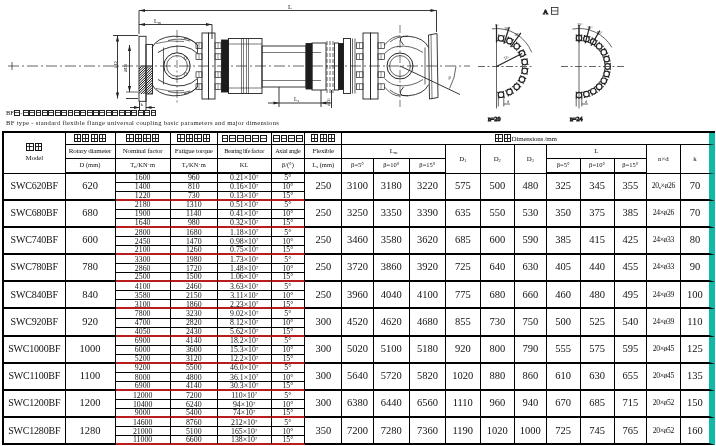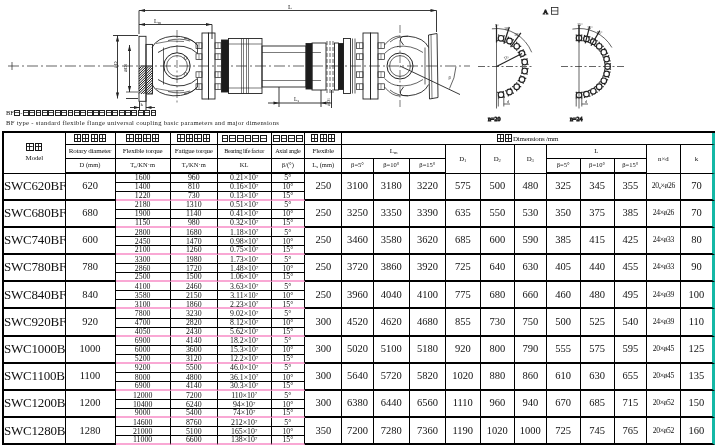--- a/index.html
+++ b/index.html
@@ -15,28 +15,28 @@
  background:linear-gradient(#222,#222) 50% 46%/100% 0.8px no-repeat}
 table{position:absolute;left:2px;top:131px;width:713px;border-collapse:separate;border-spacing:0;table-layout:fixed;
  border-top:2px solid #000;border-left:2px solid #000}
 td{border-right:1.3px solid #000;border-bottom:1px solid #000;text-align:center;vertical-align:middle;padding:0;overflow:hidden;
  font-size:6.8px;line-height:6.5px;height:9.067px}
 tr.h1 td{height:12px}
 tr.h2 td{height:13.5px}
 tr.h3 td{height:15px;border-bottom:2px solid #000;font-size:6.5px}
 td.mod{height:40.5px}
 td[rowspan="2"]{height:28.5px}
-tr.be td{border-bottom:2px solid #f9a8d4}
+tr.be td{border-bottom:2px solid #b91c1c}
 td.big{border-bottom:2px solid #000;height:27.2px}
-td.lc{border-right:3px solid #14b8a6}
+td.lc{border-right:6px solid #14b8a6}
 td.mod{font-size:8px;line-height:1.25}
 .en{font-size:7px;letter-spacing:-0.2px}
 .en2{font-size:6.2px;letter-spacing:-0.3px}
 td.big{font-size:10.5px}
-td.md{font-size:13px;letter-spacing:-0.2px}
+td.md{font-size:10px;letter-spacing:-0.2px}
 td.nd{font-size:7.6px;letter-spacing:-0.3px}
 td.sm{font-size:7.8px;line-height:6.5px}
 .v{position:relative;top:0.9px}
 sup{font-size:4.6px;line-height:1;vertical-align:baseline;position:relative;top:-2.2px}
 sub{font-size:4.5px;line-height:1;vertical-align:baseline;position:relative;top:1px}
 .cap1{position:absolute;left:6px;top:109px;font-size:6.5px;white-space:nowrap;letter-spacing:0}
 .cap2{position:absolute;left:6px;top:118.5px;font-size:6.6px;white-space:nowrap;color:#222;letter-spacing:0.31px}
 </style></head>
 <body>
 
@@ -404,21 +404,21 @@
         <td><i class="cj"></i><i class="cj"></i><i class="cj"></i><i class="cj"></i></td>
         <td><i class="cj"></i><i class="cj"></i><i class="cj"></i><i class="cj"></i></td>
         <td><i class="cjn"></i><i class="cjn"></i><i class="cjn"></i><i class="cjn"></i><i class="cjn"></i><i class="cjn"></i></td>
         <td><i class="cjn"></i><i class="cjn"></i><i class="cjn"></i><i class="cjn"></i></td>
         <td><i class="cj"></i><i class="cj"></i><i class="cj"></i></td>
 <td colspan="11" class="dim lc"><i class="cj"></i><i class="cj"></i><span class="en">Dimensions /mm</span></td>
 </tr>
 
 <tr class="h2">
 <td class="en">Rotary diameter</td>
-        <td class="en">Flexible torque</td>
+        <td class="en">Nominal factor</td>
         <td class="en">Fatigue torque</td>
         <td class="en2">Bearing life factor</td>
         <td class="en2">Axial angle</td>
         <td class="en">Flexible</td>
 <td colspan="3">L<sub>m</sub></td>
 <td rowspan="2">D<sub>1</sub></td>
         <td rowspan="2">D<sub>2</sub></td>
         <td rowspan="2">D<sub>3</sub></td>
 <td colspan="3">L</td>
 <td rowspan="2">n×d</td>
@@ -497,21 +497,21 @@
       </tr>
 
 <tr>
         <td class="sm"><span class="v">1900</span></td>
         <td class="sm"><span class="v">1140</span></td>
         <td class="sm"><span class="v">0.41×10<sup>7</sup></span></td>
         <td class="sm"><span class="v">10°</span></td>
       </tr>
 
 <tr class="be">
-        <td class="sm"><span class="v">1150</span></td>
+        <td class="sm"><span class="v">1640</span></td>
         <td class="sm"><span class="v">980</span></td>
         <td class="sm"><span class="v">0.32×10<sup>7</sup></span></td>
         <td class="sm"><span class="v">15°</span></td>
       </tr>
 
 <tr>
         <td rowspan="3" class="big md">SWC740BF</td>
         <td rowspan="3" class="big">600</td>
         <td class="sm"><span class="v">2800</span></td>
         <td class="sm"><span class="v">1680</span></td>

